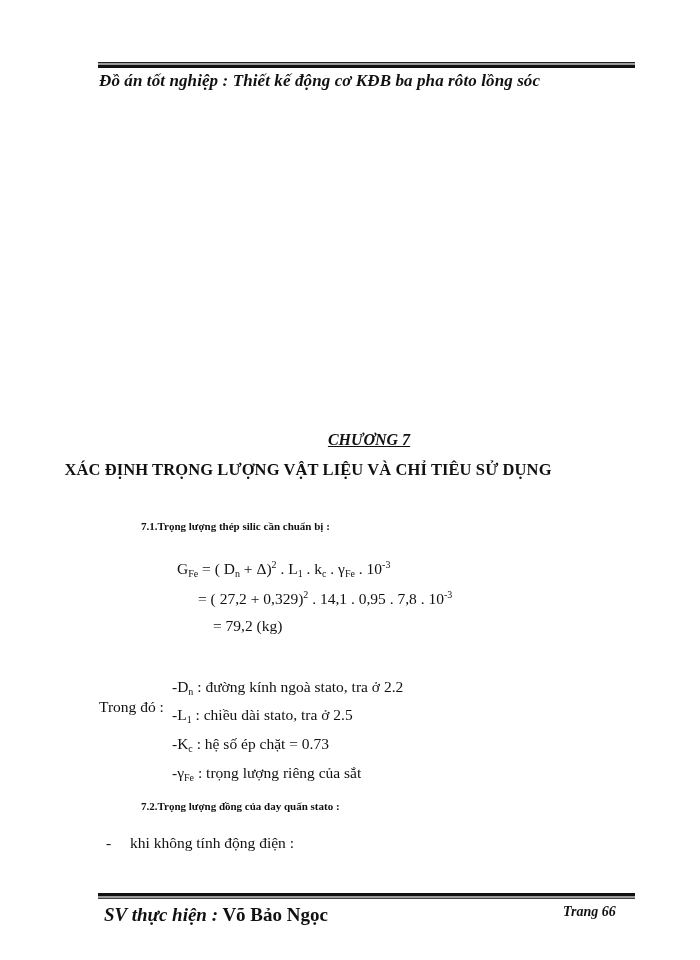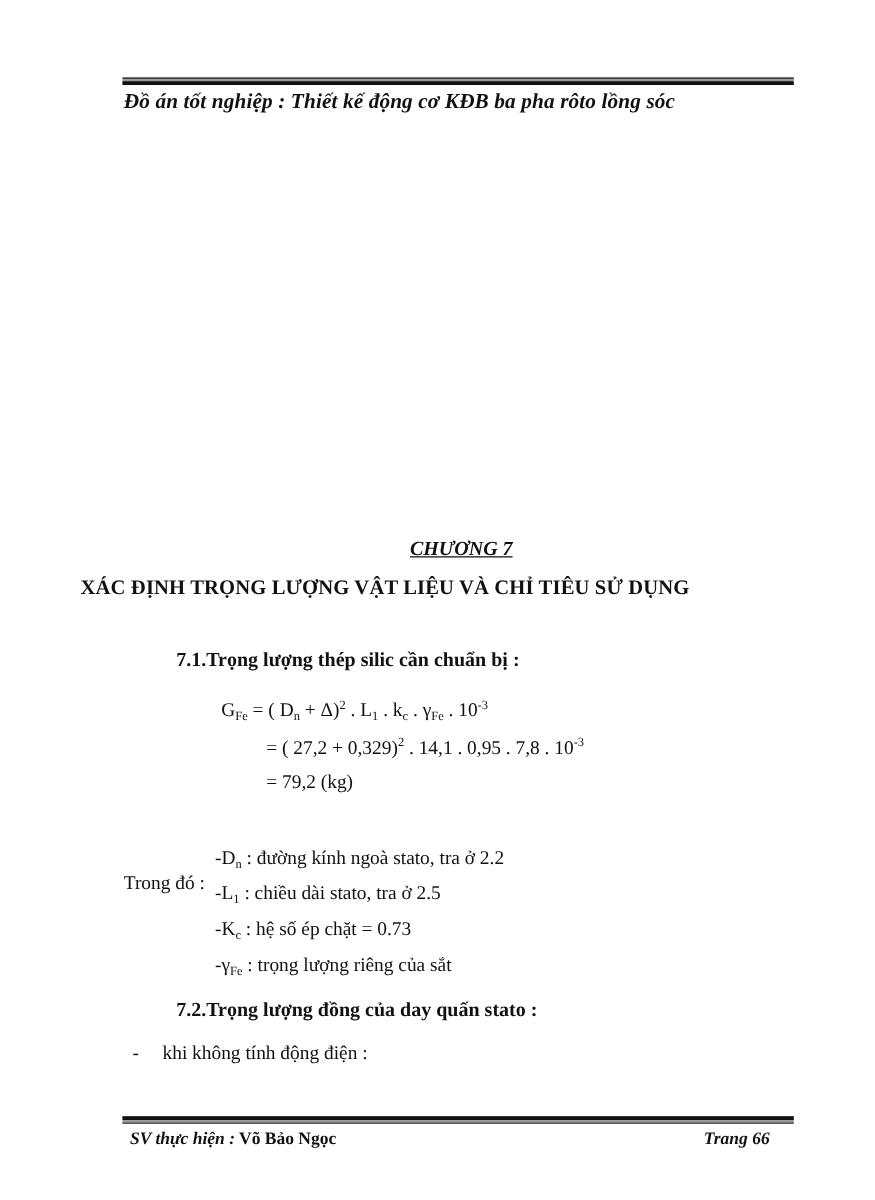--- a/index.html
+++ b/index.html
@@ -46,57 +46,57 @@
     .chapter-title {
       left: 0; width: 588px; top: 460px;
       text-align: center;
       font-size: 16.5px;
       font-weight: bold;
       padding-left: 28px;
       letter-spacing: 0.1px;
     }
 
     .section-heading {
-      font-size: 16px;
+      font-size: 11px;
       font-weight: bold;
     }
     .formula {
       font-size: 15.5px;
       text-align: right;
     }
     .body-text {
       font-size: 15.5px;
     }
     sub { font-size: 10px; vertical-align: -3px; }
     sup { font-size: 10px; vertical-align: 6px; }
 
     .sec71 { left: 141px; top: 520px; }
     .f1 { left: 177px; top: 559px; }
-    .f2 { left: 213px; top: 589px; }
+    .f2 { left: 198px; top: 589px; }
     .f3 { left: 213px; top: 617px; }
     .trongdo { left: 99px; top: 650px; margin-top: 48px; }
     .d1 { left: 172px; top: 678px; }
     .d2 { left: 172px; top: 706px; }
     .d3 { left: 172px; top: 735px; }
     .d4 { left: 172px; top: 764px; }
     .sec72 { left: 141px; top: 800px; }
     .bullet-row { left: 106px; top: 834px; }
     .bullet-row .dash { display: inline-block; width: 24px; }
 
     
     .footer-rule {
       left: 98px; top: 893px;
       width: 537px; height: 6px;
       border-top: 3px solid #111;
       border-bottom: 1px solid #444;
       background: #9a9a9a;
     }
     .footer-left {
       left: 104px; top: 904px;
-      font-size: 14px;
+      font-size: 19px;
     }
     .footer-left .lbl { font-style: italic; font-weight: bold; }
     .footer-left .name { font-weight: bold; }
     .footer-right {
       left: 563px; top: 904px;
       font-size: 14px;
       font-style: italic;
       font-weight: bold;
     }
   </style>

